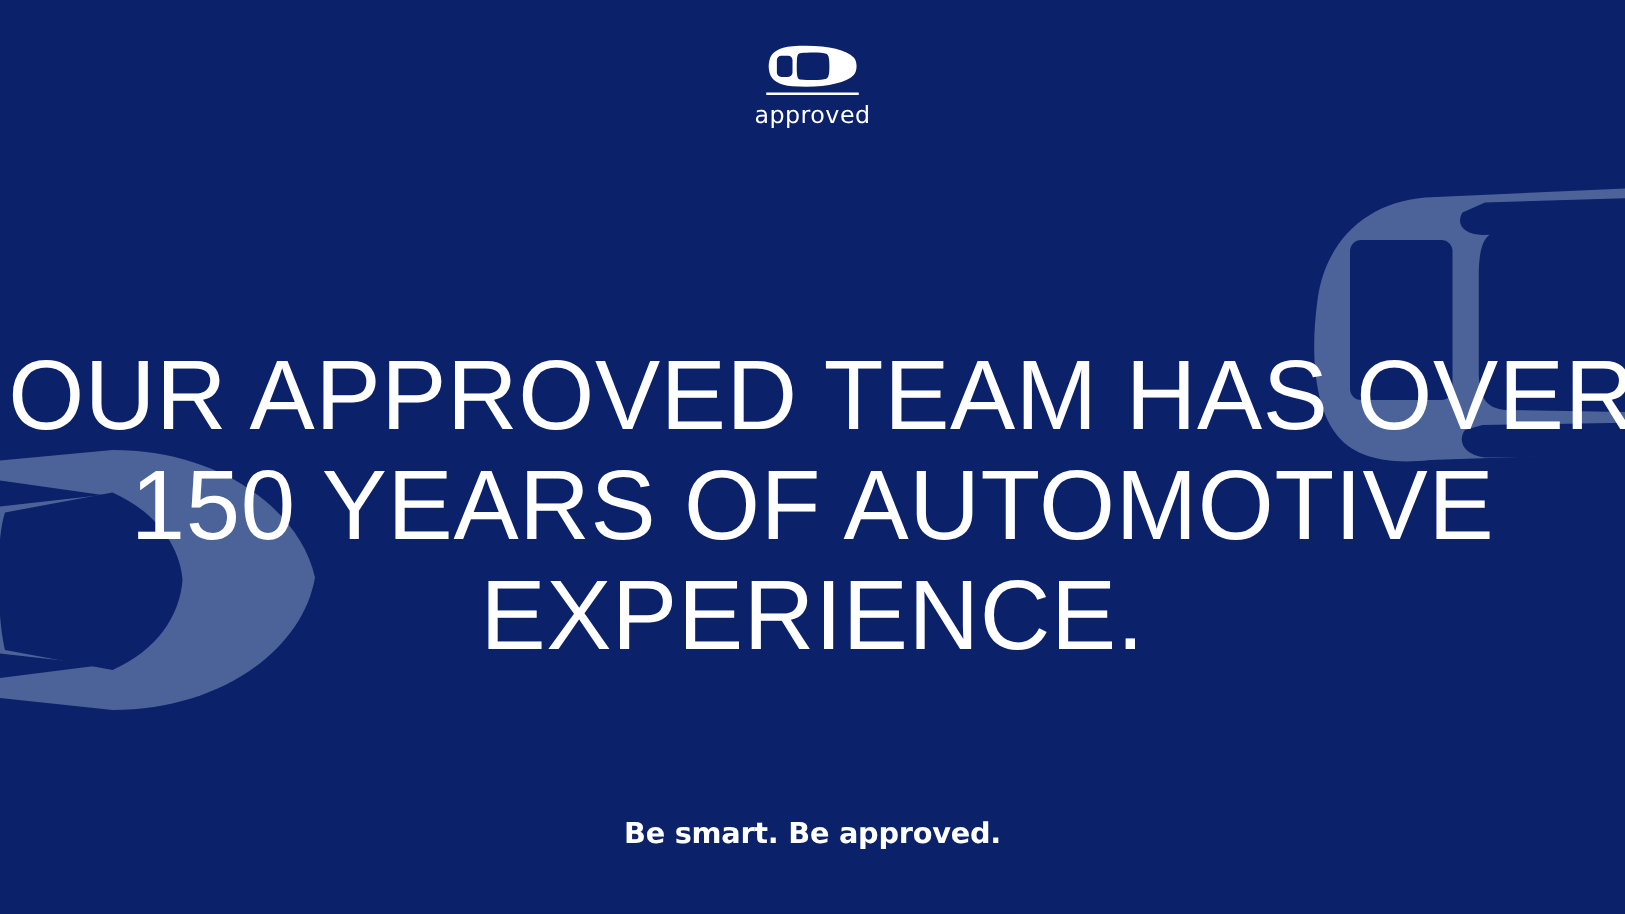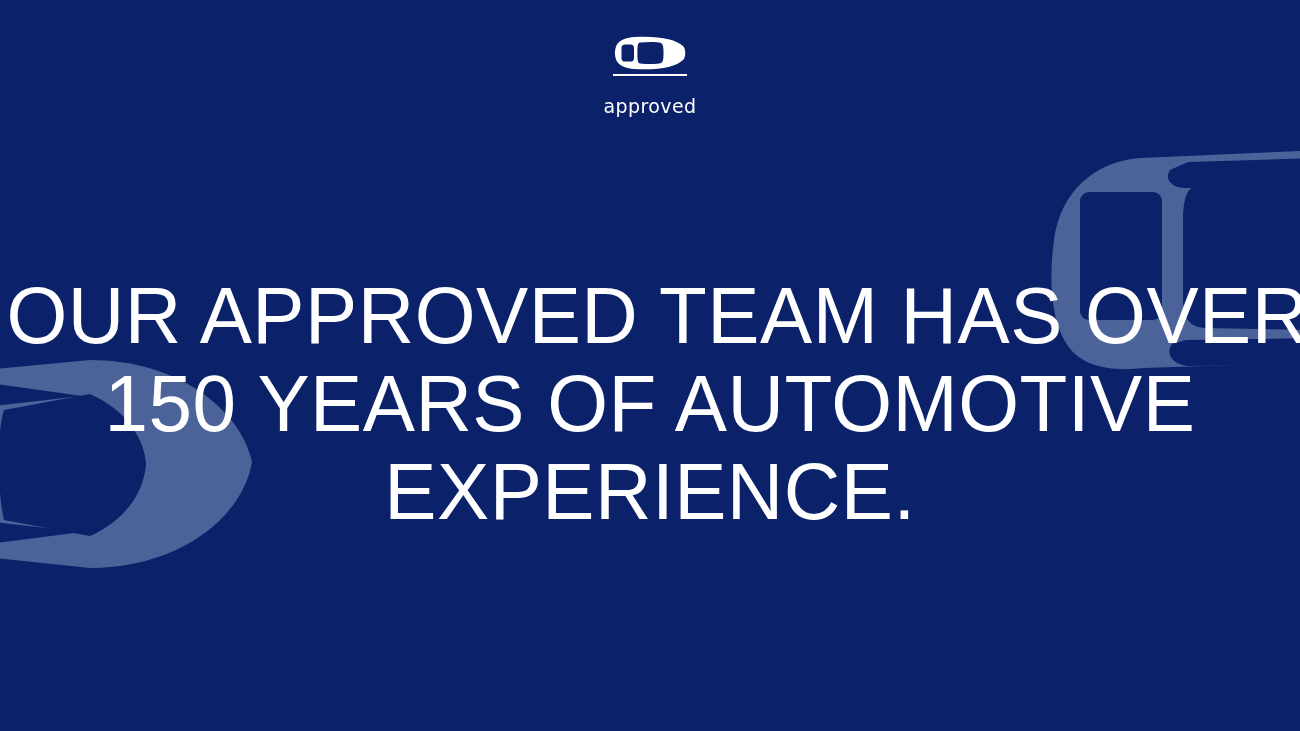--- a/index.html
+++ b/index.html
@@ -55,21 +55,21 @@
     height: 34px;
     display: block;
   }
   #logo-rule {
     width: 74px;
     height: 2px;
     background: #ffffff;
     margin-top: 4px;
   }
   #logo-word {
-    margin-top: 21px;
+    margin-top: 7px;
     color: #ffffff;
     font-size: 19px;
     letter-spacing: 0.4px;
     font-weight: 400;
     line-height: 1;
     font-family: "DejaVu Sans", sans-serif;
   }
 
   
   #headline {
@@ -176,14 +176,15 @@
     <div id="logo-rule"></div>
     <div id="logo-word">approved</div>
   </div>
 
   <div id="headline">
     <span class="hl-line">OUR APPROVED TEAM HAS OVER</span>
     <span class="hl-line">150 YEARS OF AUTOMOTIVE</span>
     <span class="hl-line">EXPERIENCE.</span>
   </div>
 
+  <div id="tagline">Be smart. Be approved.</div>
 
 </div>
 
 </body></html>

